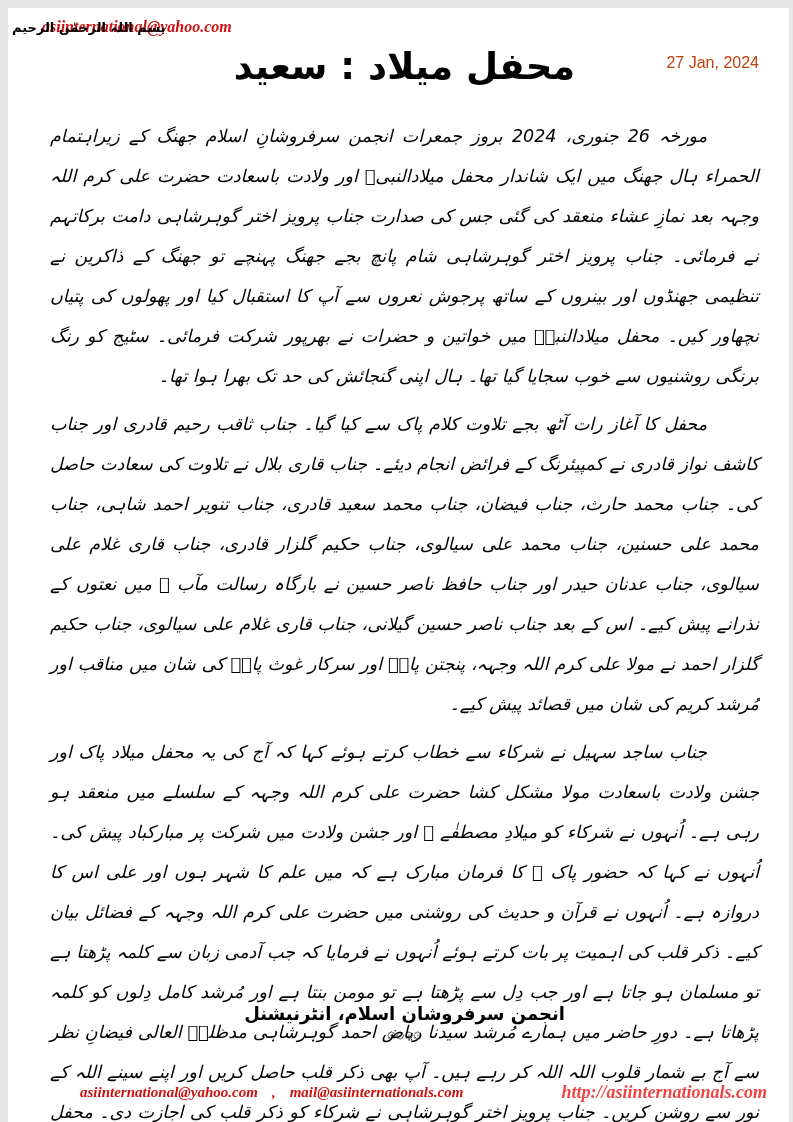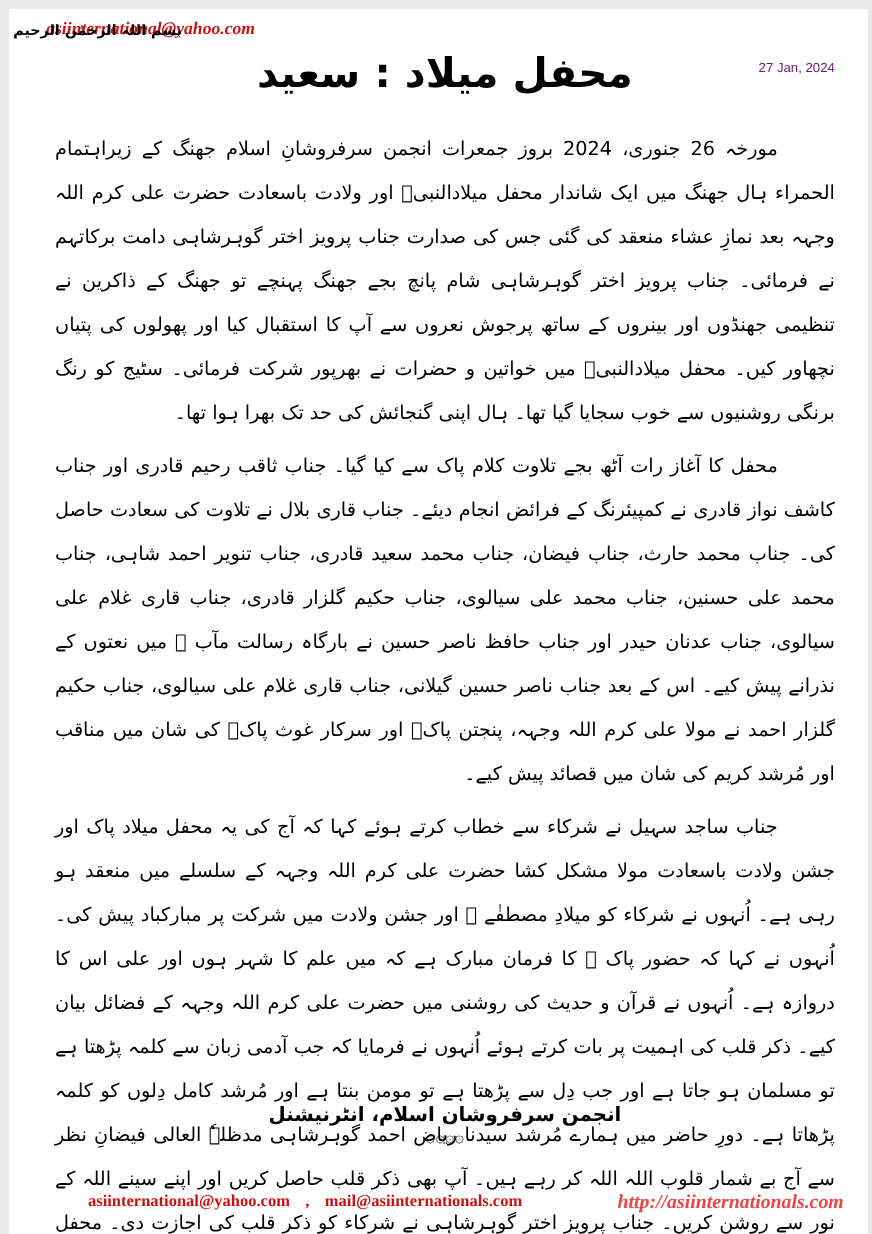--- a/index.html
+++ b/index.html
@@ -23,40 +23,41 @@
   }
   .bismillah {
     position:absolute; top:8px; left:0; right:0;
     text-align:left;
     font-size:13px; font-weight:bold;
     direction:rtl;
   }
   .doc-date {
     position:absolute; top:42px; right:38px;
     font-family:"Liberation Sans","DejaVu Sans",sans-serif;
-    font-size:12px; color:#701a75;
+    font-size:16px; color:#c2410c;
   }
   .doc-title {
     position:absolute; top:33px; left:0; right:0;
     text-align:center;
     direction:rtl;
     font-size:37px; font-weight:bold;
     letter-spacing:1px;
   }
   
   .body-text {
     position:absolute; top:100px; left:34px; right:34px;
     direction:rtl;
     font-size:17.5px;
     line-height:40px;
     text-align:justify;
   }
   .body-text p {
     text-indent:52px;
     text-align:justify;
+    font-style:italic;
   }
   
   .ornaments {
     position:absolute; top:1012px; left:0; right:0;
     text-align:center;
     font-size:15px; letter-spacing:9px;
     color:#000;
   }
   .org-name {
     position:absolute; top:991px; left:0; right:0;
@@ -64,21 +65,21 @@
     direction:rtl;
     font-size:18px; font-weight:bold;
   }
   .footer-links {
     position:absolute; top:1072px; left:0; right:0;
     height:28px;
   }
   .footer-emails {
     position:absolute; left:64px; top:0;
     font-family:"Liberation Serif","DejaVu Serif",serif;
-    font-weight:bold;
+    font-style:italic; font-weight:bold;
     font-size:15px; color:#cc1111;
   }
   .footer-emails a { color:#cc1111; text-decoration:none; }
   .footer-sep { padding:0 10px; }
   .footer-url {
     position:absolute; right:30px; top:-2px;
     font-family:"Liberation Serif","DejaVu Serif",serif;
     font-style:italic; font-weight:bold;
     font-size:18px; color:#ef4444;
     text-decoration:none;

